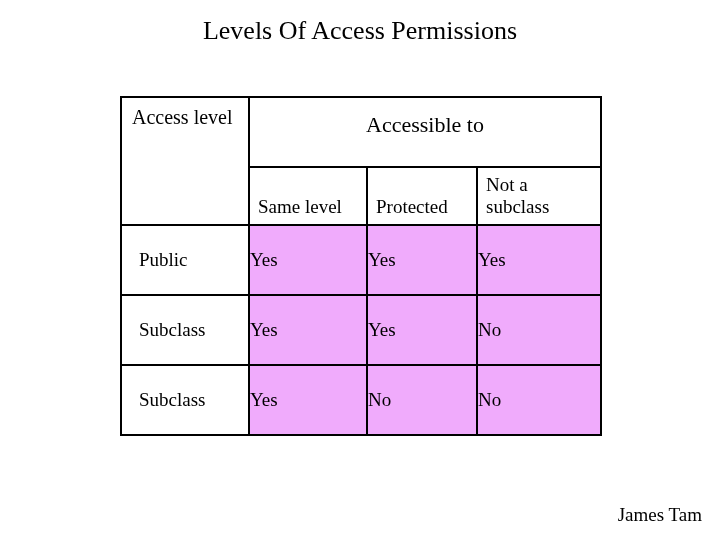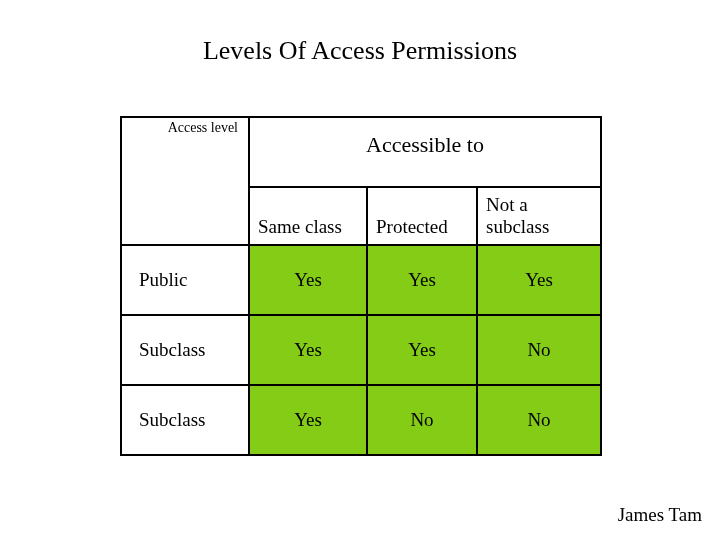--- a/index.html
+++ b/index.html
@@ -8,42 +8,42 @@
       padding: 0;
       width: 720px;
       height: 540px;
       background: #ffffff;
       font-family: "Times New Roman", Times, serif;
       position: relative;
     }
     .title {
       text-align: center;
       font-size: 26px;
-      padding-top: 36px;
+      padding-top: 16px;
       padding-bottom: 10px;
     }
     .table-wrap {
       margin: 40px auto 0 auto;
       width: 480px;
     }
     table {
       border-collapse: collapse;
       width: 100%;
       table-layout: fixed;
     }
     td {
       border: 2px solid #000;
       padding: 0;
       vertical-align: middle;
       height: 70px;
     }
     .corner {
-      padding: 2px 10px;
-      font-size: 14px;
-      text-align: right;
+      padding: 8px 10px;
+      font-size: 20px;
+      text-align: left;
       vertical-align: top;
       height: 120px;
     }
     .accessible-cell {
       text-align: center;
       font-size: 22px;
       padding-top: 14px;
       vertical-align: top;
     }
     .colhead {
@@ -54,22 +54,22 @@
       height: 50px;
       border-radius: 6px;
     }
     .rowlabel {
       font-size: 19px;
       text-align: left;
       padding: 6px 17px;
     }
     .val {
       font-size: 19px;
-      text-align: center;
-      background: #84cc16;
+      text-align: left;
+      background: #f0abfc;
     }
     .footer {
       position: absolute;
       right: 18px;
       bottom: 14px;
       font-size: 19px;
     }
     col.c1 { width: 128px; }
     col.c2 { width: 118px; }
     col.c3 { width: 110px; }
@@ -87,21 +87,21 @@
         <col class="c2">
         <col class="c3">
         <col class="c4">
     </colgroup>
     <tbody>
         <tr>
       <td class="corner" rowspan="2">Access level</td>
       <td class="accessible-cell" colspan="3">Accessible to</td>
     </tr>
     <tr>
-      <td class="colhead">Same class</td>
+      <td class="colhead">Same level</td>
       <td class="colhead">Protected</td>
       <td class="colhead">Not a subclass</td>
     </tr>
     <tr>
       <td class="rowlabel">Public</td>
       <td class="val">Yes</td>
       <td class="val">Yes</td>
       <td class="val">Yes</td>
     </tr>
     <tr>

